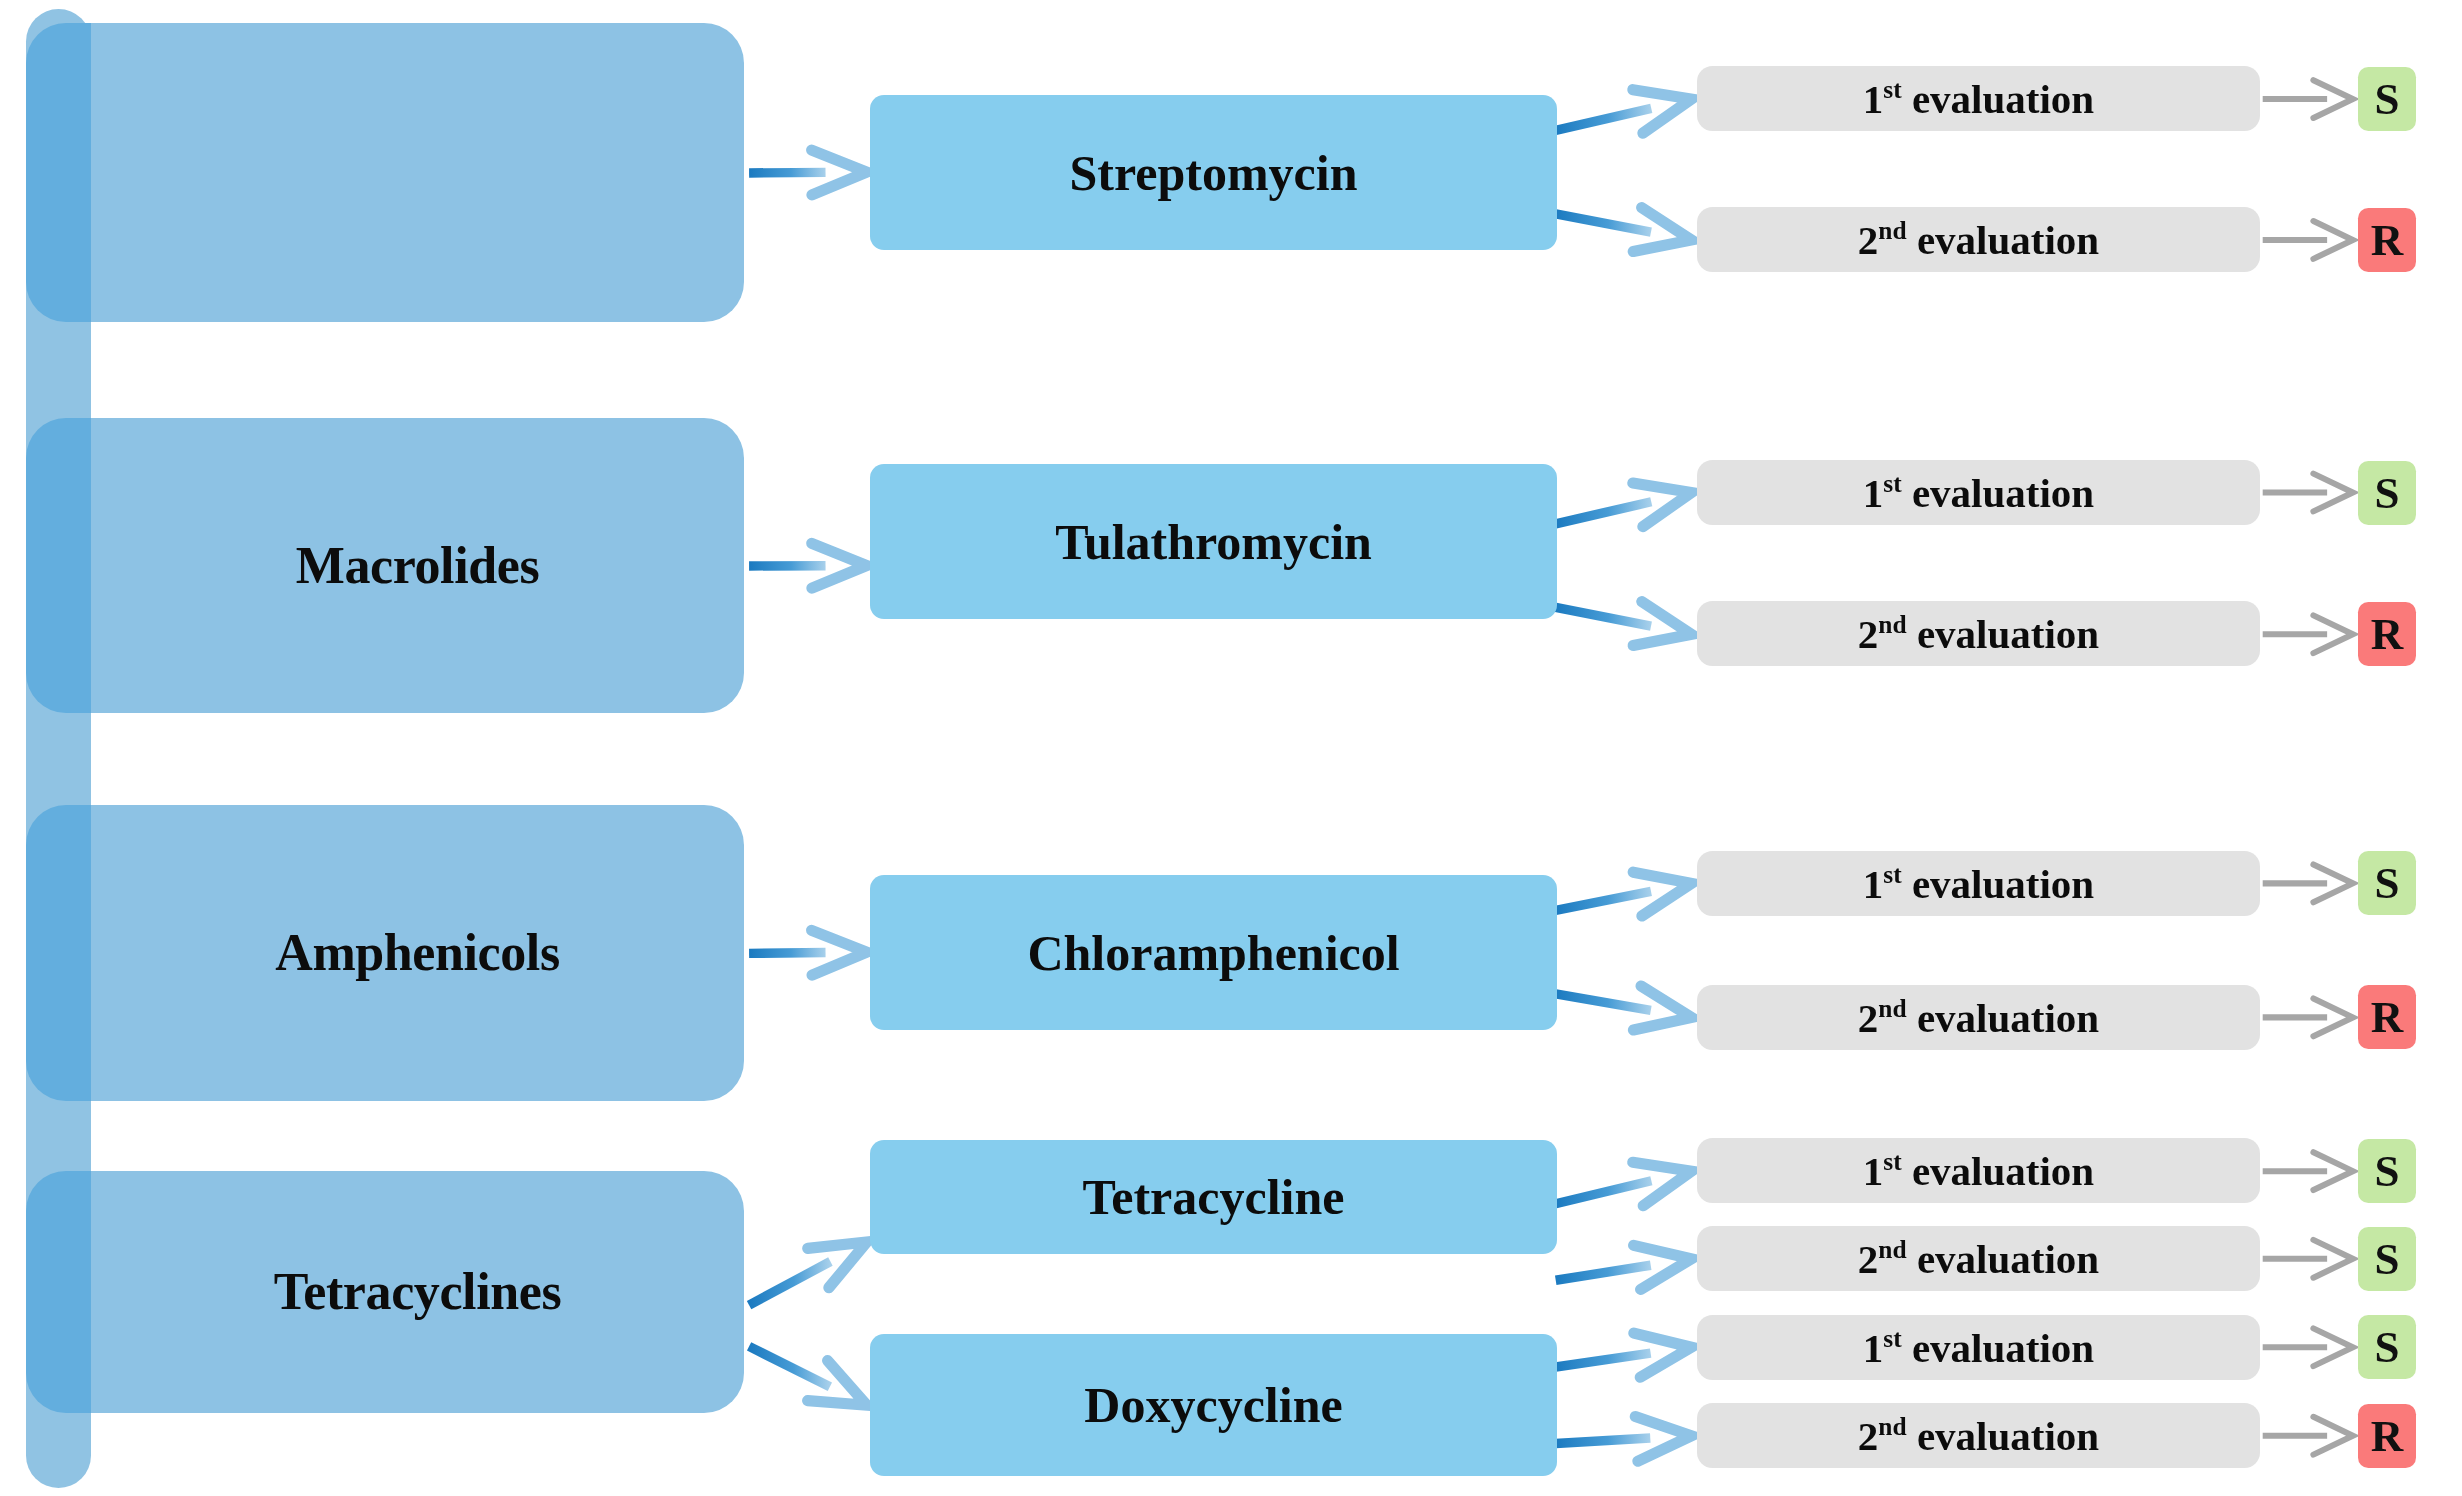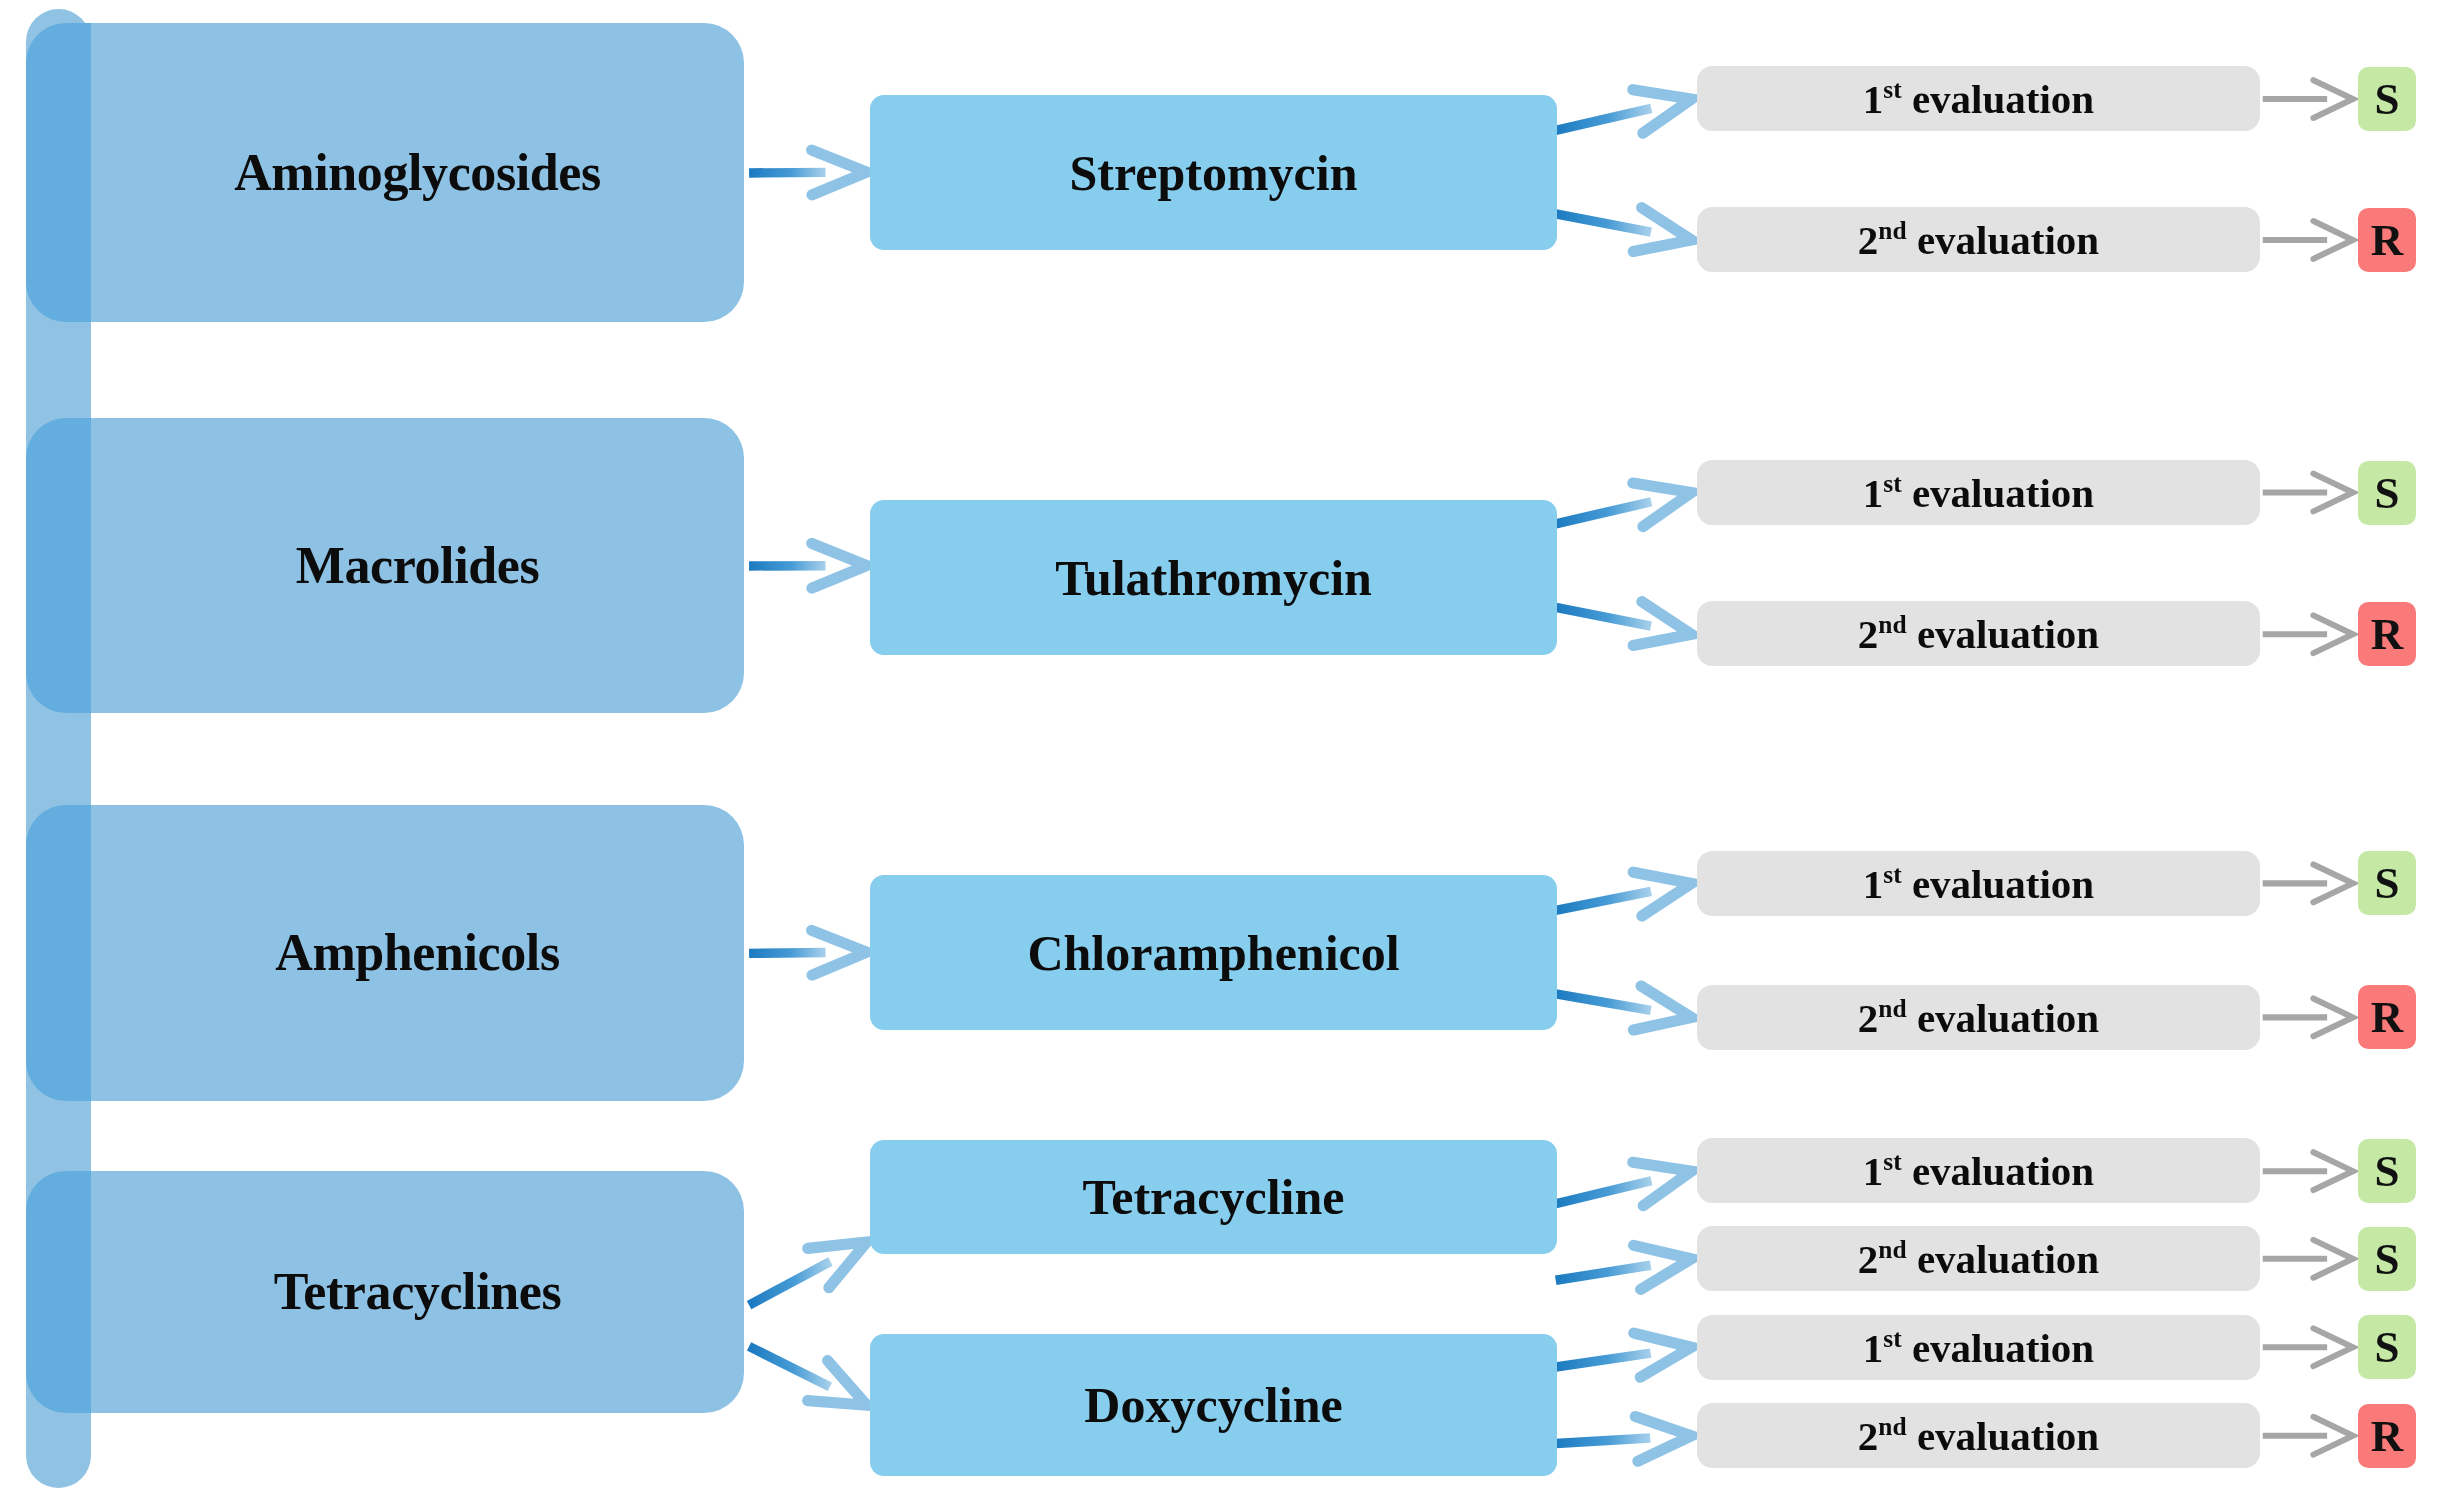--- a/index.html
+++ b/index.html
@@ -262,42 +262,41 @@
         <g>
           <line x1="2634" y1="1671" x2="2709" y2="1671" stroke="#a6a6a6" stroke-width="7"></line>
           <path d="M 2693 1649 L 2739 1671 L 2693 1693" fill="none" stroke="#a6a6a6" stroke-width="7" stroke-linecap="round" stroke-linejoin="miter"></path>
         </g>
       </g>
   </svg>
 
   <div id="nodes">
       <div class="group-box" style="top: 23px; height: 299px;">
         <div class="group-tab"></div>
-        <div class="group-label">Aminoglycosides</div>
       </div>
       <div class="drug-box" style="top: 95px; height: 155px;">
         <div class="drug-label">Streptomycin</div>
       </div>
       <div class="eval-box" style="top: 66px;">
         <div class="eval-label"><span>1</span><sup>st</sup> <span>evaluation</span></div>
       </div>
       <div class="badge S" style="top: 67px;">
         <div class="badge-label">S</div>
       </div>
       <div class="eval-box" style="top: 207px;">
         <div class="eval-label"><span>2</span><sup>nd</sup> <span>evaluation</span></div>
       </div>
       <div class="badge R" style="top: 208px;">
         <div class="badge-label">R</div>
       </div>
       <div class="group-box" style="top: 418px; height: 295px;">
         <div class="group-tab"></div>
         <div class="group-label">Macrolides</div>
       </div>
-      <div class="drug-box" style="top: 500px; height: 155px;">
+      <div class="drug-box" style="top: 464px; height: 155px;">
         <div class="drug-label">Tulathromycin</div>
       </div>
       <div class="eval-box" style="top: 460px;">
         <div class="eval-label"><span>1</span><sup>st</sup> <span>evaluation</span></div>
       </div>
       <div class="badge S" style="top: 461px;">
         <div class="badge-label">S</div>
       </div>
       <div class="eval-box" style="top: 601px;">
         <div class="eval-label"><span>2</span><sup>nd</sup> <span>evaluation</span></div>

